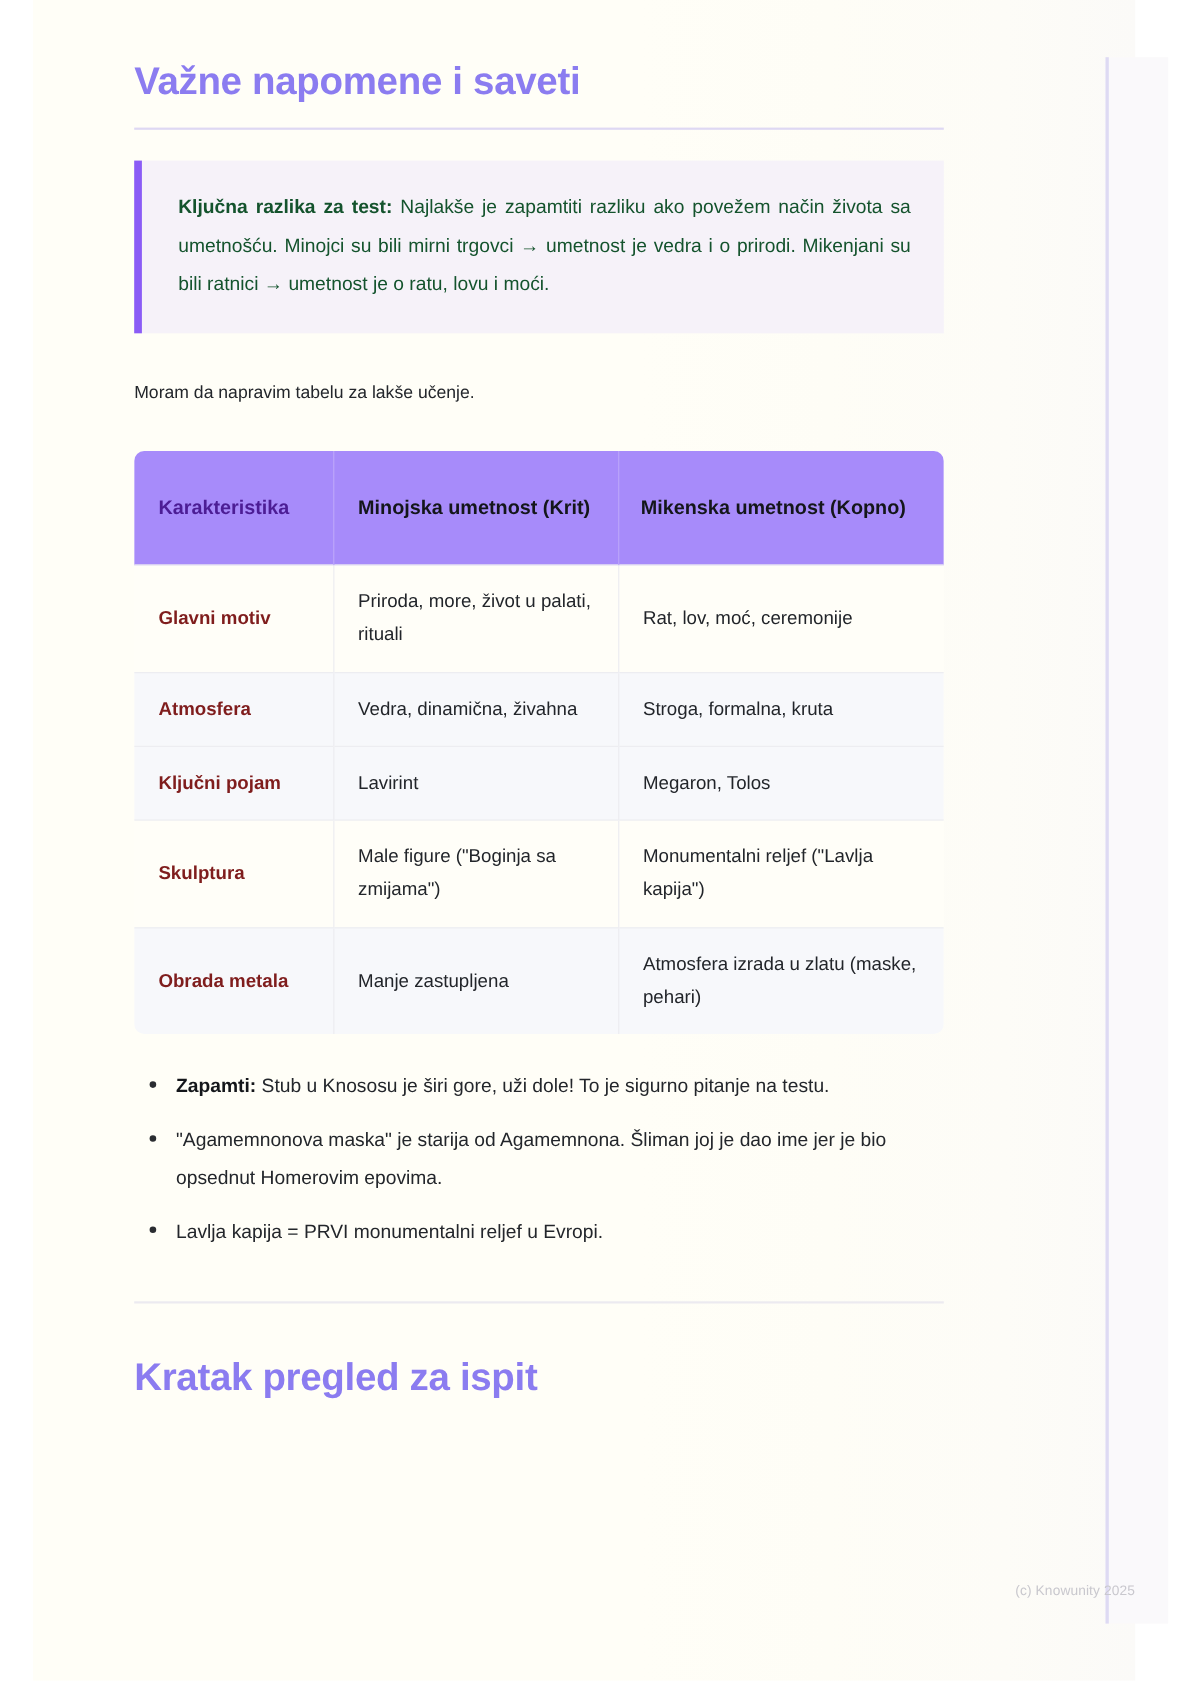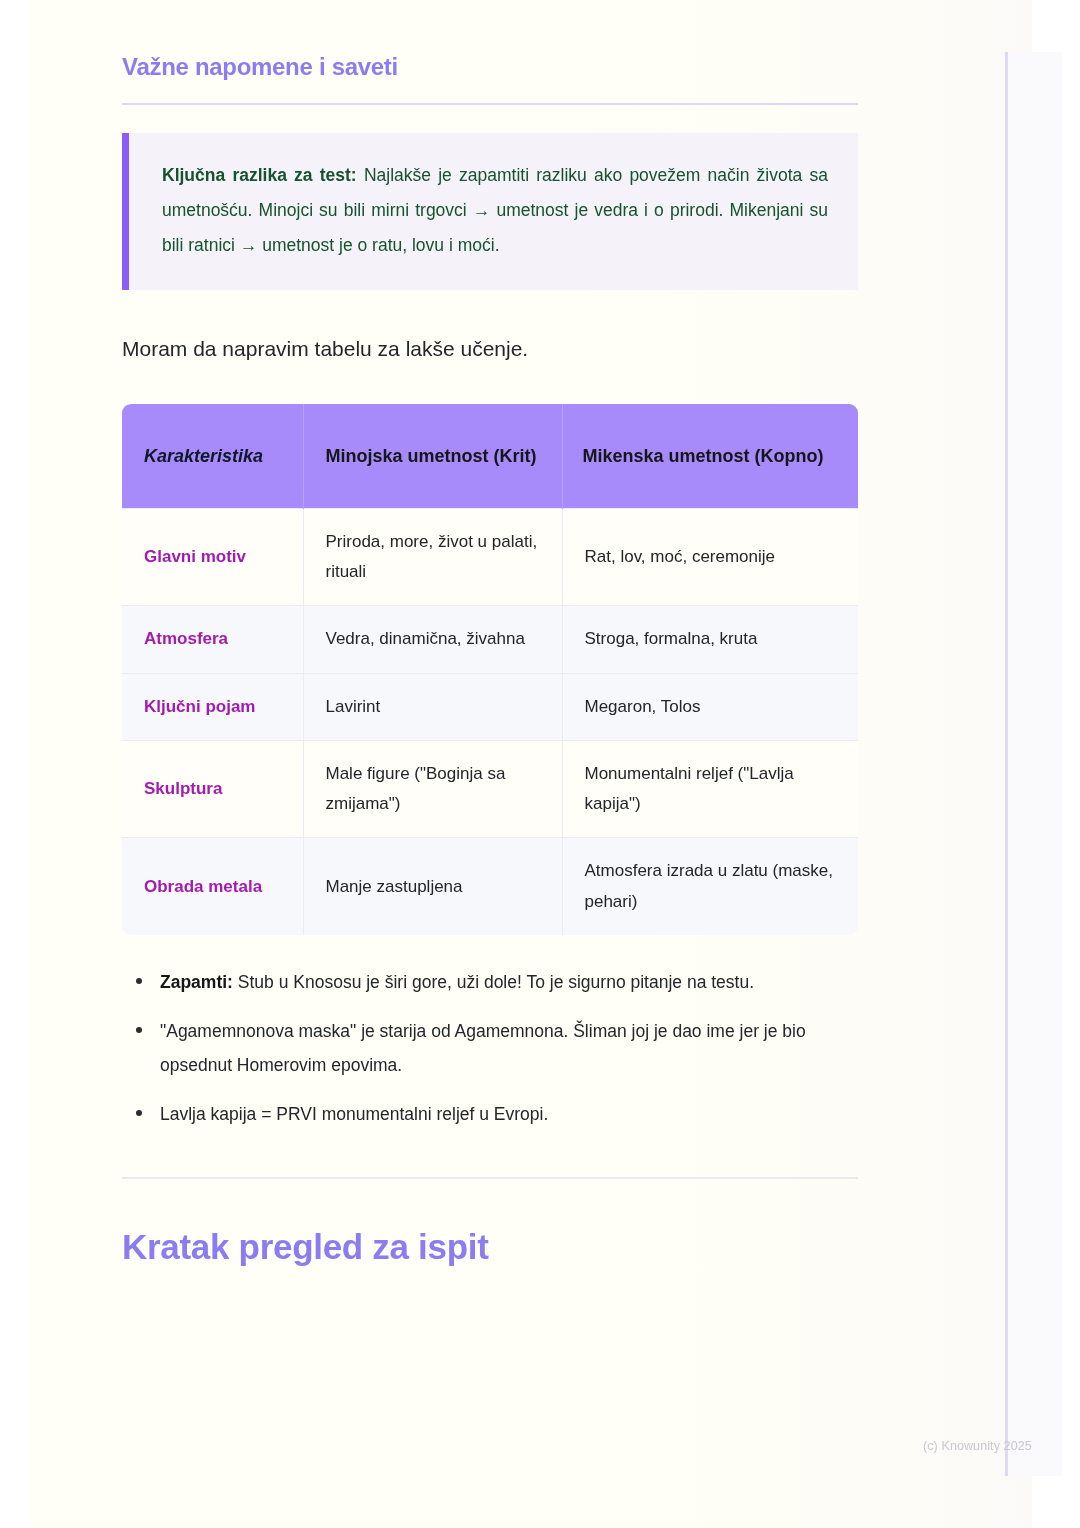--- a/index.html
+++ b/index.html
@@ -45,21 +45,21 @@
 
   .content {
     position: absolute;
     left: 92px;
     top: 0;
     width: 736px;
   }
 
   
   .h1 {
-    font-size: 24px;
+    font-size: 35px;
     font-weight: bold;
     color: #8b7cf0;
     letter-spacing: -0.3px;
     margin: 0;
     padding-top: 52px;
     line-height: 1.24;
   }
   .rule {
     height: 2px;
     background: #ded8f3;
@@ -82,21 +82,21 @@
     line-height: 2.0;
     color: #14532d;
     text-align: justify;
   }
   .callout b { font-weight: bold; }
 
   
   .para {
     margin: 0;
     padding-top: 41px;
-    font-size: 21px;
+    font-size: 16px;
     line-height: 1.7;
     color: #23262b;
   }
 
   
   .tbl-wrap {
     margin-top: 38px;
     width: 736px;
     border-radius: 9px;
     overflow: hidden;
@@ -117,37 +117,37 @@
     text-align: left;
     vertical-align: middle;
     font-size: 18px;
     line-height: 1.72;
     font-weight: bold;
     height: 104px;
     box-sizing: border-box;
     border-right: 1px solid #b9a2fb;
   }
   table.cmp thead th:last-child { border-right: none; padding-left: 20px; }
-  th.th-key { color: #0f172a; font-style: italic; }
+  th.th-key { color: #4c1d95; }
   th.th-val { color: #14161a; }
 
   table.cmp tbody td {
     padding: 18px 22px;
     vertical-align: middle;
     font-size: 17px;
     line-height: 1.78;
     color: #22252a;
     border-right: 1px solid #ececf0;
     border-top: 1px solid #ececf0;
     box-sizing: border-box;
   }
   table.cmp tbody td:last-child { border-right: none; }
   table.cmp tbody td.key {
     font-weight: bold;
-    color: #a21caf;
+    color: #7f1d1d;
   }
   tr.r-odd  td { background: #fffef8; }
   tr.r-even td { background: #f7f8fb; }
 
   
   ul.notes {
     margin: 0;
     padding-top: 30px;
     padding-left: 34px;
     list-style: none;

